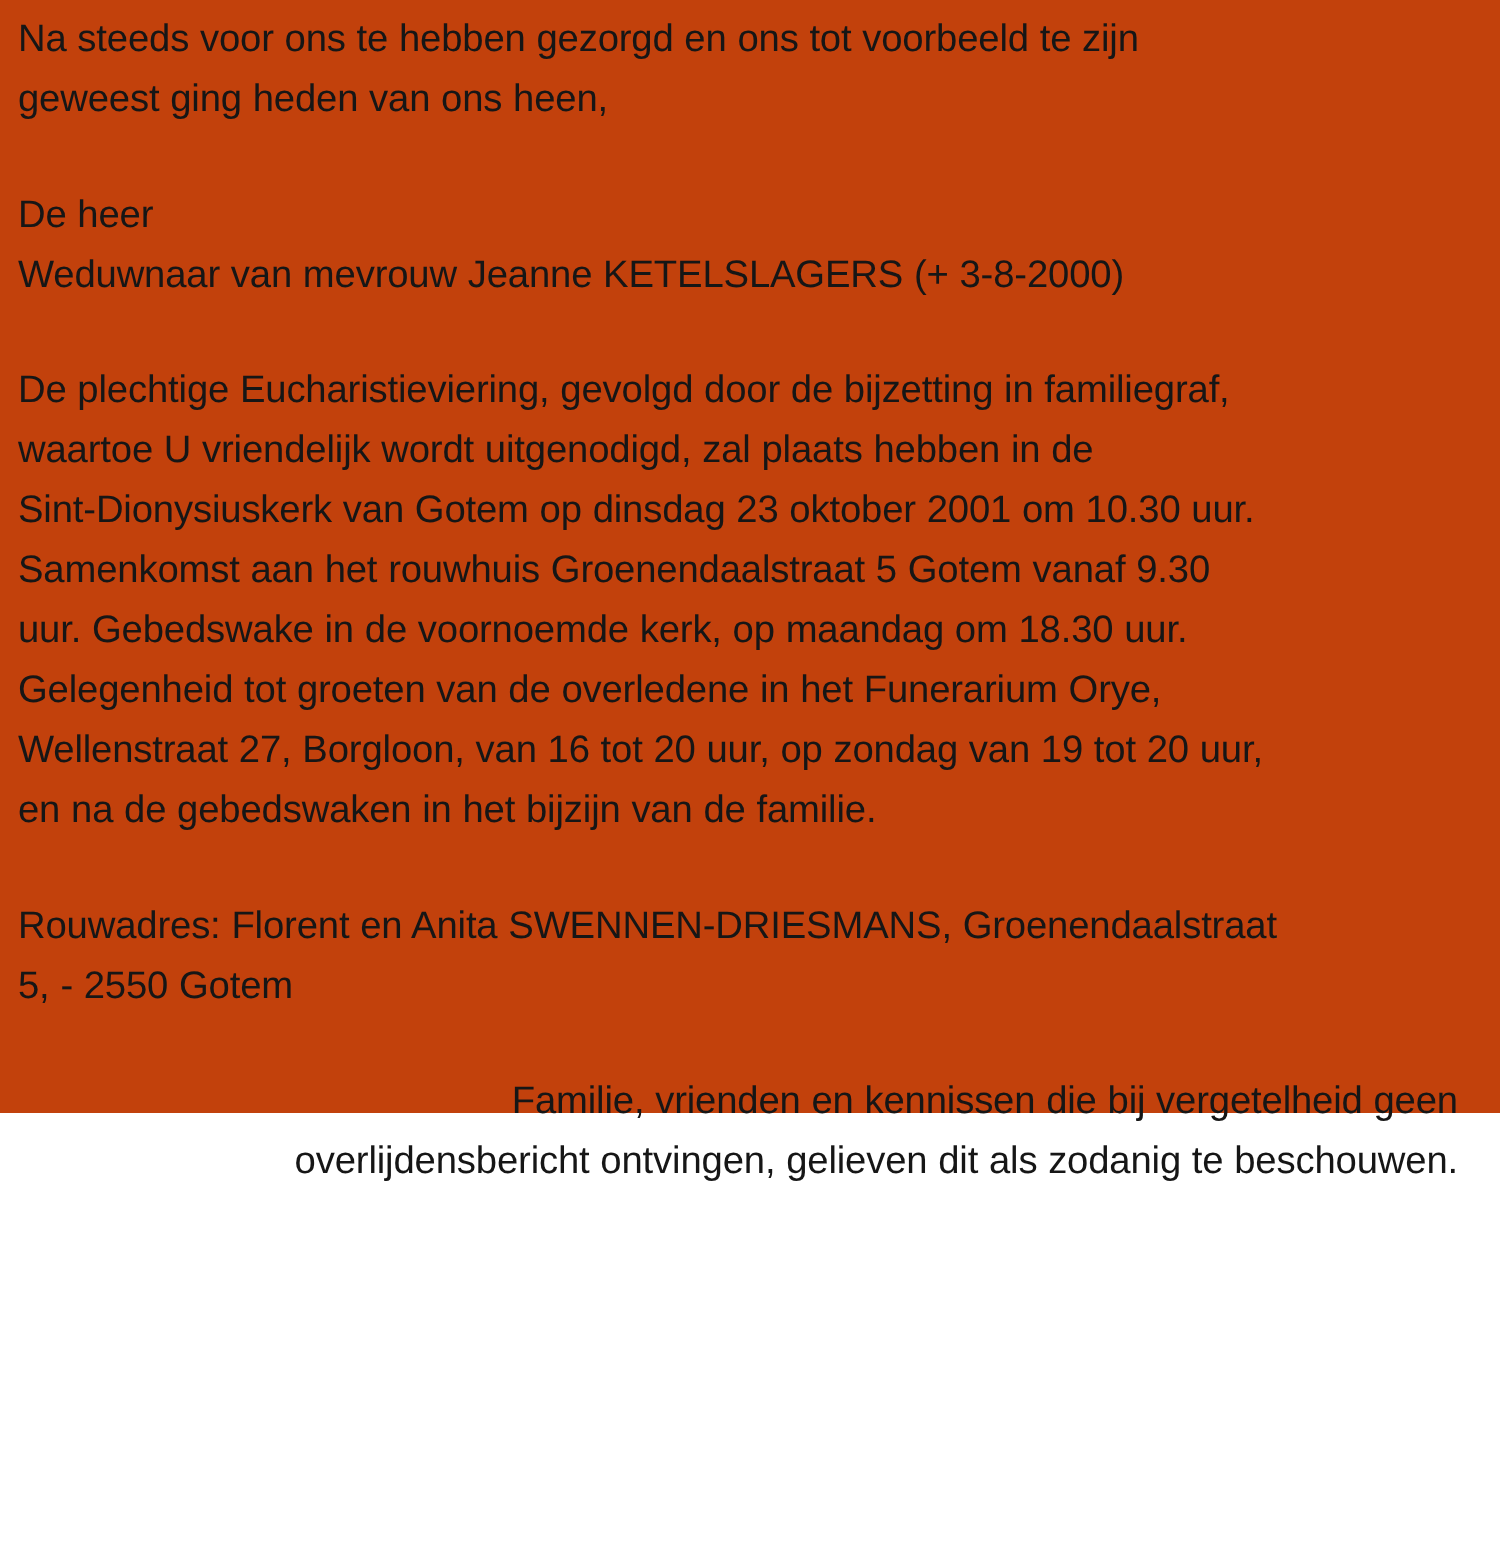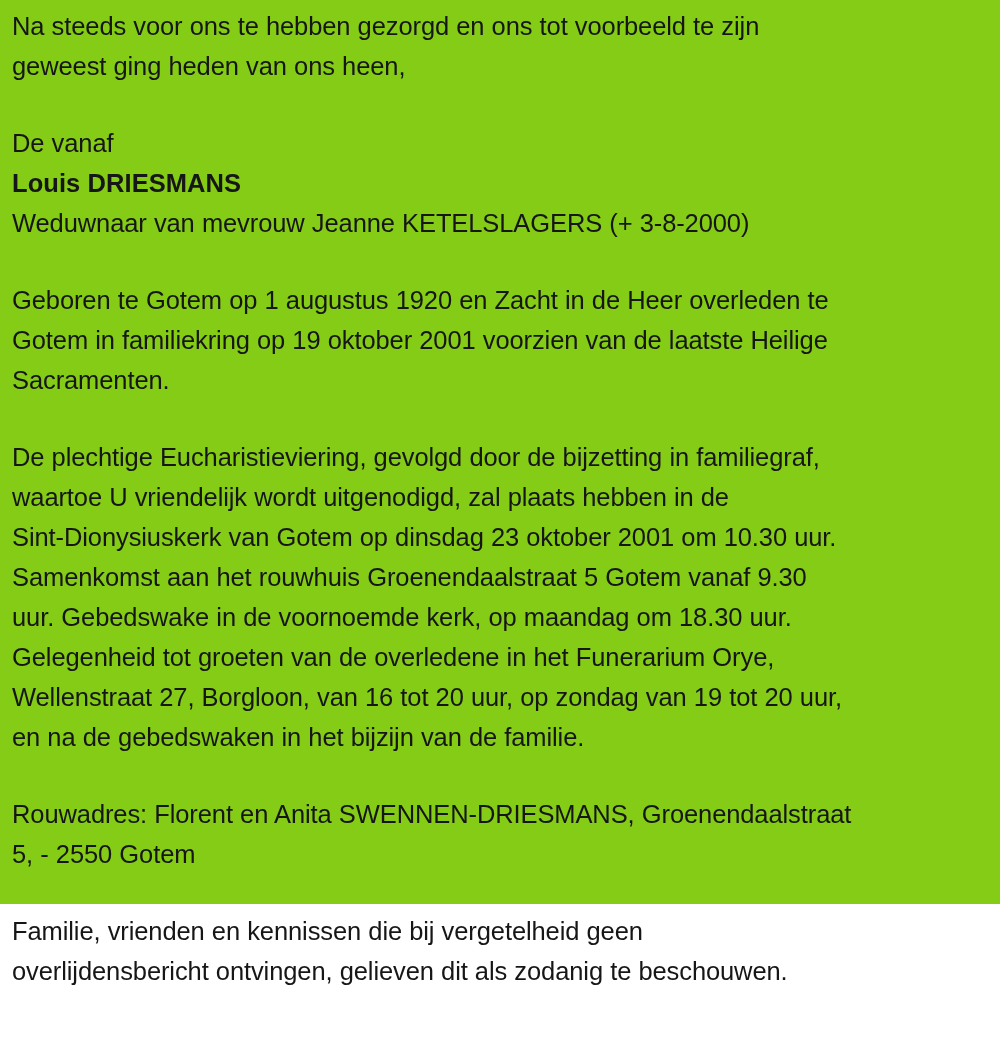--- a/index.html
+++ b/index.html
@@ -10,36 +10,37 @@
   }
   body {
     width: 1000px;
     height: 1038px;
     overflow: hidden;
     font-family: "Liberation Sans", "DejaVu Sans", sans-serif;
   }
   #memorial-notice {
     box-sizing: border-box;
     width: 1000px;
-    height: 904px;
+    height: 742px;
     padding: 6px 28px 0 12px;
-    background: #84cc16;
+    background: #c2410c;
     color: #161616;
   }
   .para {
     margin: 0 0 37px 0;
     font-size: 25.5px;
     line-height: 40px;
     letter-spacing: -0.1px;
     font-weight: 400;
     white-space: pre-line;
     word-spacing: 0.2px;
   }
   .para:last-child {
     margin-bottom: 0;
+    text-align: right;
   }
   
   .para.tight {
     margin-bottom: 0;
   }
   .para.name-line {
     font-weight: 700;
     letter-spacing: 0.05px;
     margin-bottom: 0;
   }
@@ -48,29 +49,25 @@
   }
 </style>
 </head>
 <body>
 
 <article id="memorial-notice">
 
   <p class="para">Na steeds voor ons te hebben gezorgd en ons tot voorbeeld te zijn
 geweest ging heden van ons heen,</p>
 
-  <p class="para tight">De vanaf</p>
+  <p class="para tight">De heer</p>
 
-  <p class="para name-line">Louis DRIESMANS</p>
 
   <p class="para group-end">Weduwnaar van mevrouw Jeanne KETELSLAGERS (+ 3-8-2000)</p>
 
-  <p class="para">Geboren te Gotem op 1 augustus 1920 en Zacht in de Heer overleden te
-Gotem in familiekring op 19 oktober 2001 voorzien van de laatste Heilige
-Sacramenten.</p>
 
   <p class="para">De plechtige Eucharistieviering, gevolgd door de bijzetting in familiegraf,
 waartoe U vriendelijk wordt uitgenodigd, zal plaats hebben in de
 Sint-Dionysiuskerk van Gotem op dinsdag 23 oktober 2001 om 10.30 uur.
 Samenkomst aan het rouwhuis Groenendaalstraat 5 Gotem vanaf 9.30
 uur. Gebedswake in de voornoemde kerk, op maandag om 18.30 uur.
 Gelegenheid tot groeten van de overledene in het Funerarium Orye,
 Wellenstraat 27, Borgloon, van 16 tot 20 uur, op zondag van 19 tot 20 uur,
 en na de gebedswaken in het bijzijn van de familie.</p>
 

